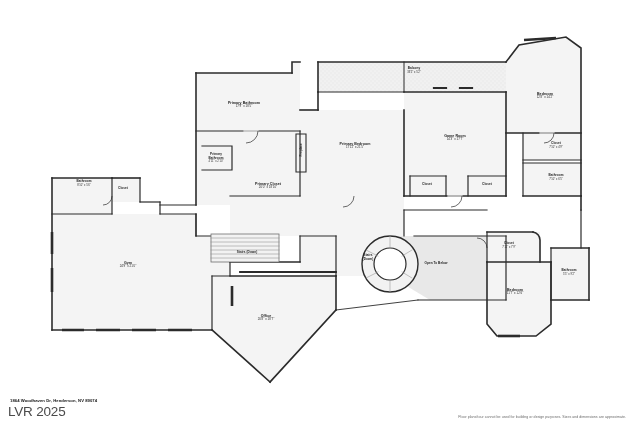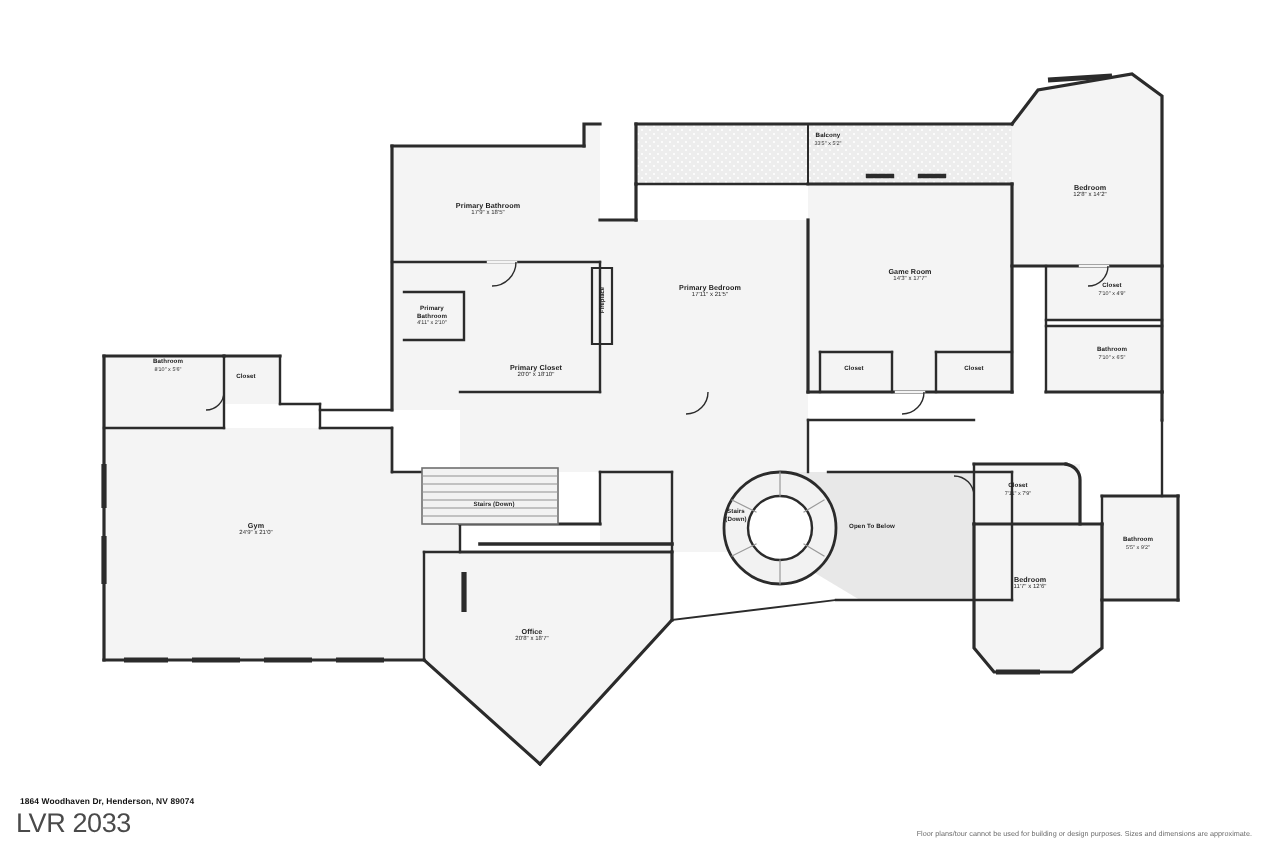--- a/index.html
+++ b/index.html
@@ -372,15 +372,15 @@
     <span class="rl-name">Open To Below</span>
   </div>
 
   <div class="vert-label" style="left:301px;top:150px">
     <span>Fireplace</span>
   </div>
 </div>
 
 <div id="footer">
   <div id="footer-address">1864 Woodhaven Dr, Henderson, NV 89074</div>
-  <div id="footer-logo">LVR 2033</div>
+  <div id="footer-logo">LVR 2025</div>
   <div id="footer-disclaimer">Floor plans/tour cannot be used for building or design purposes. Sizes and dimensions are approximate.</div>
 </div>
 
 </body></html>

